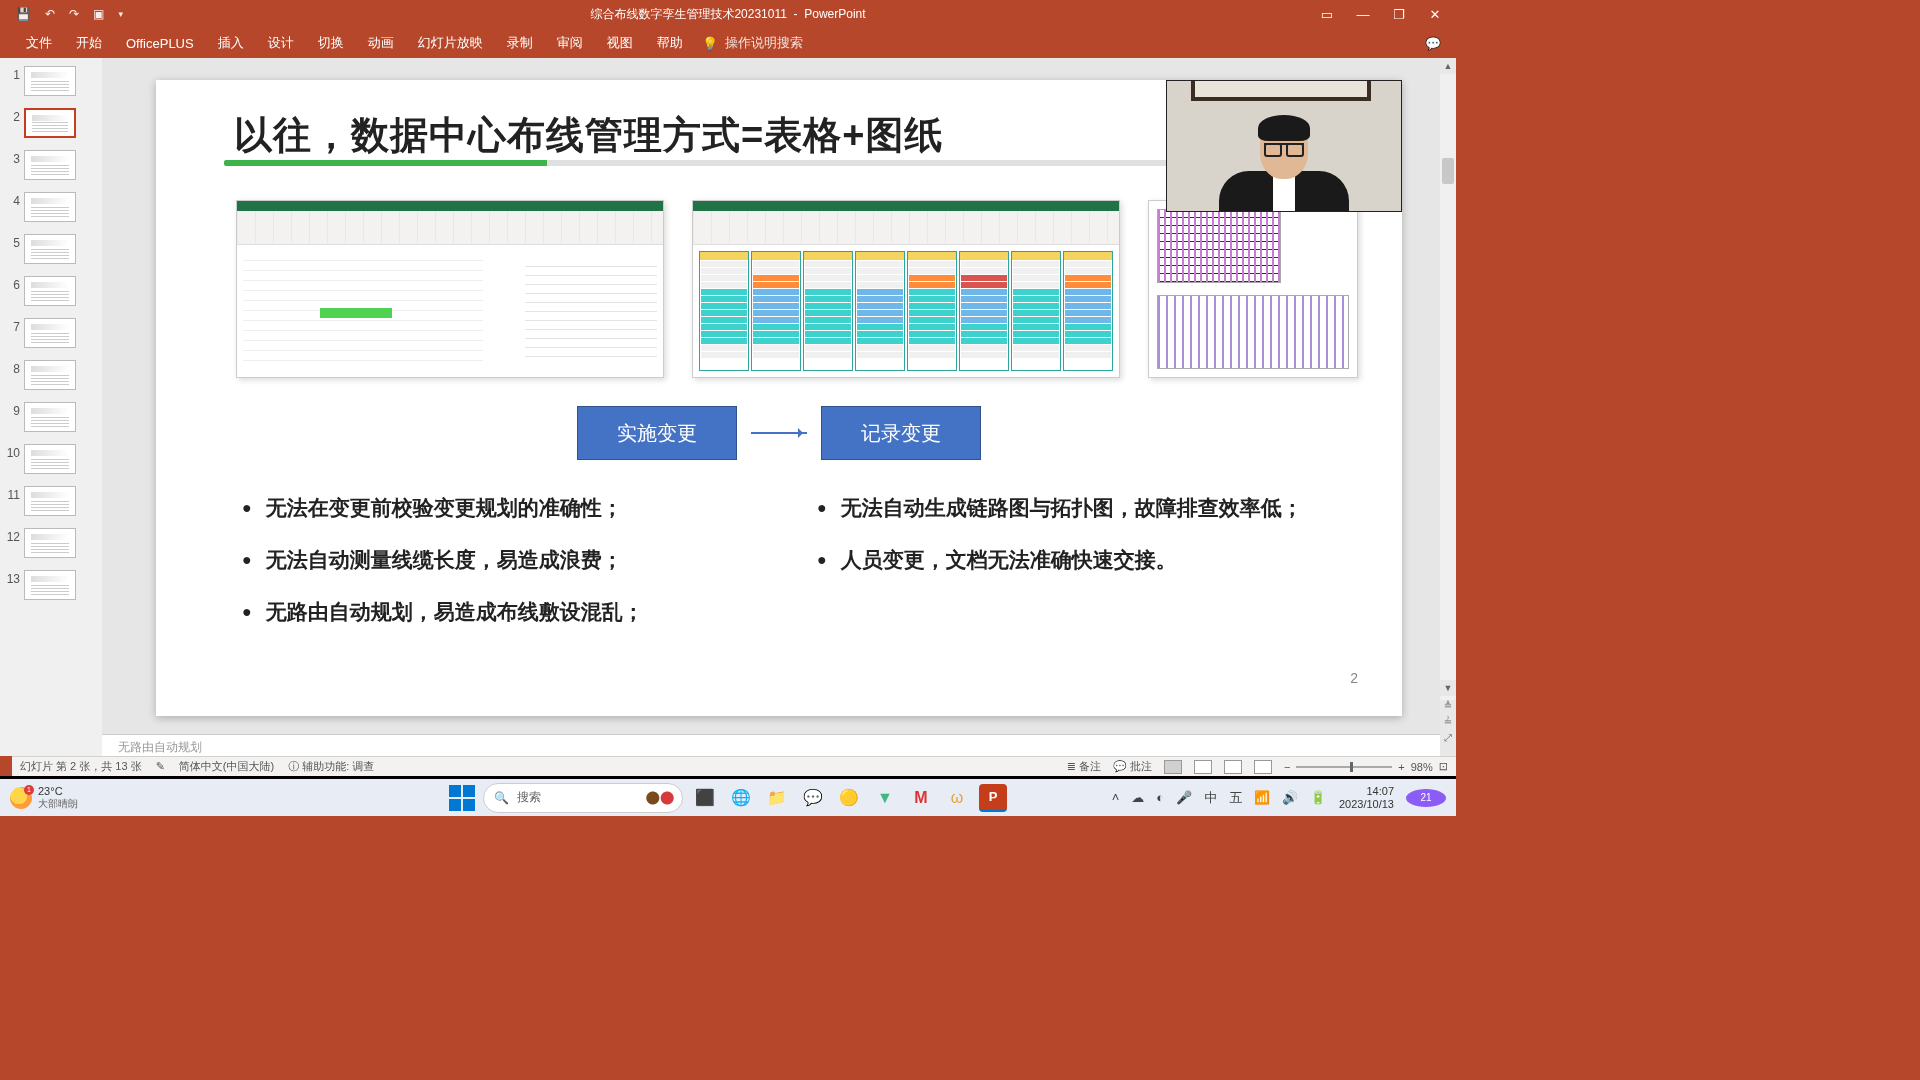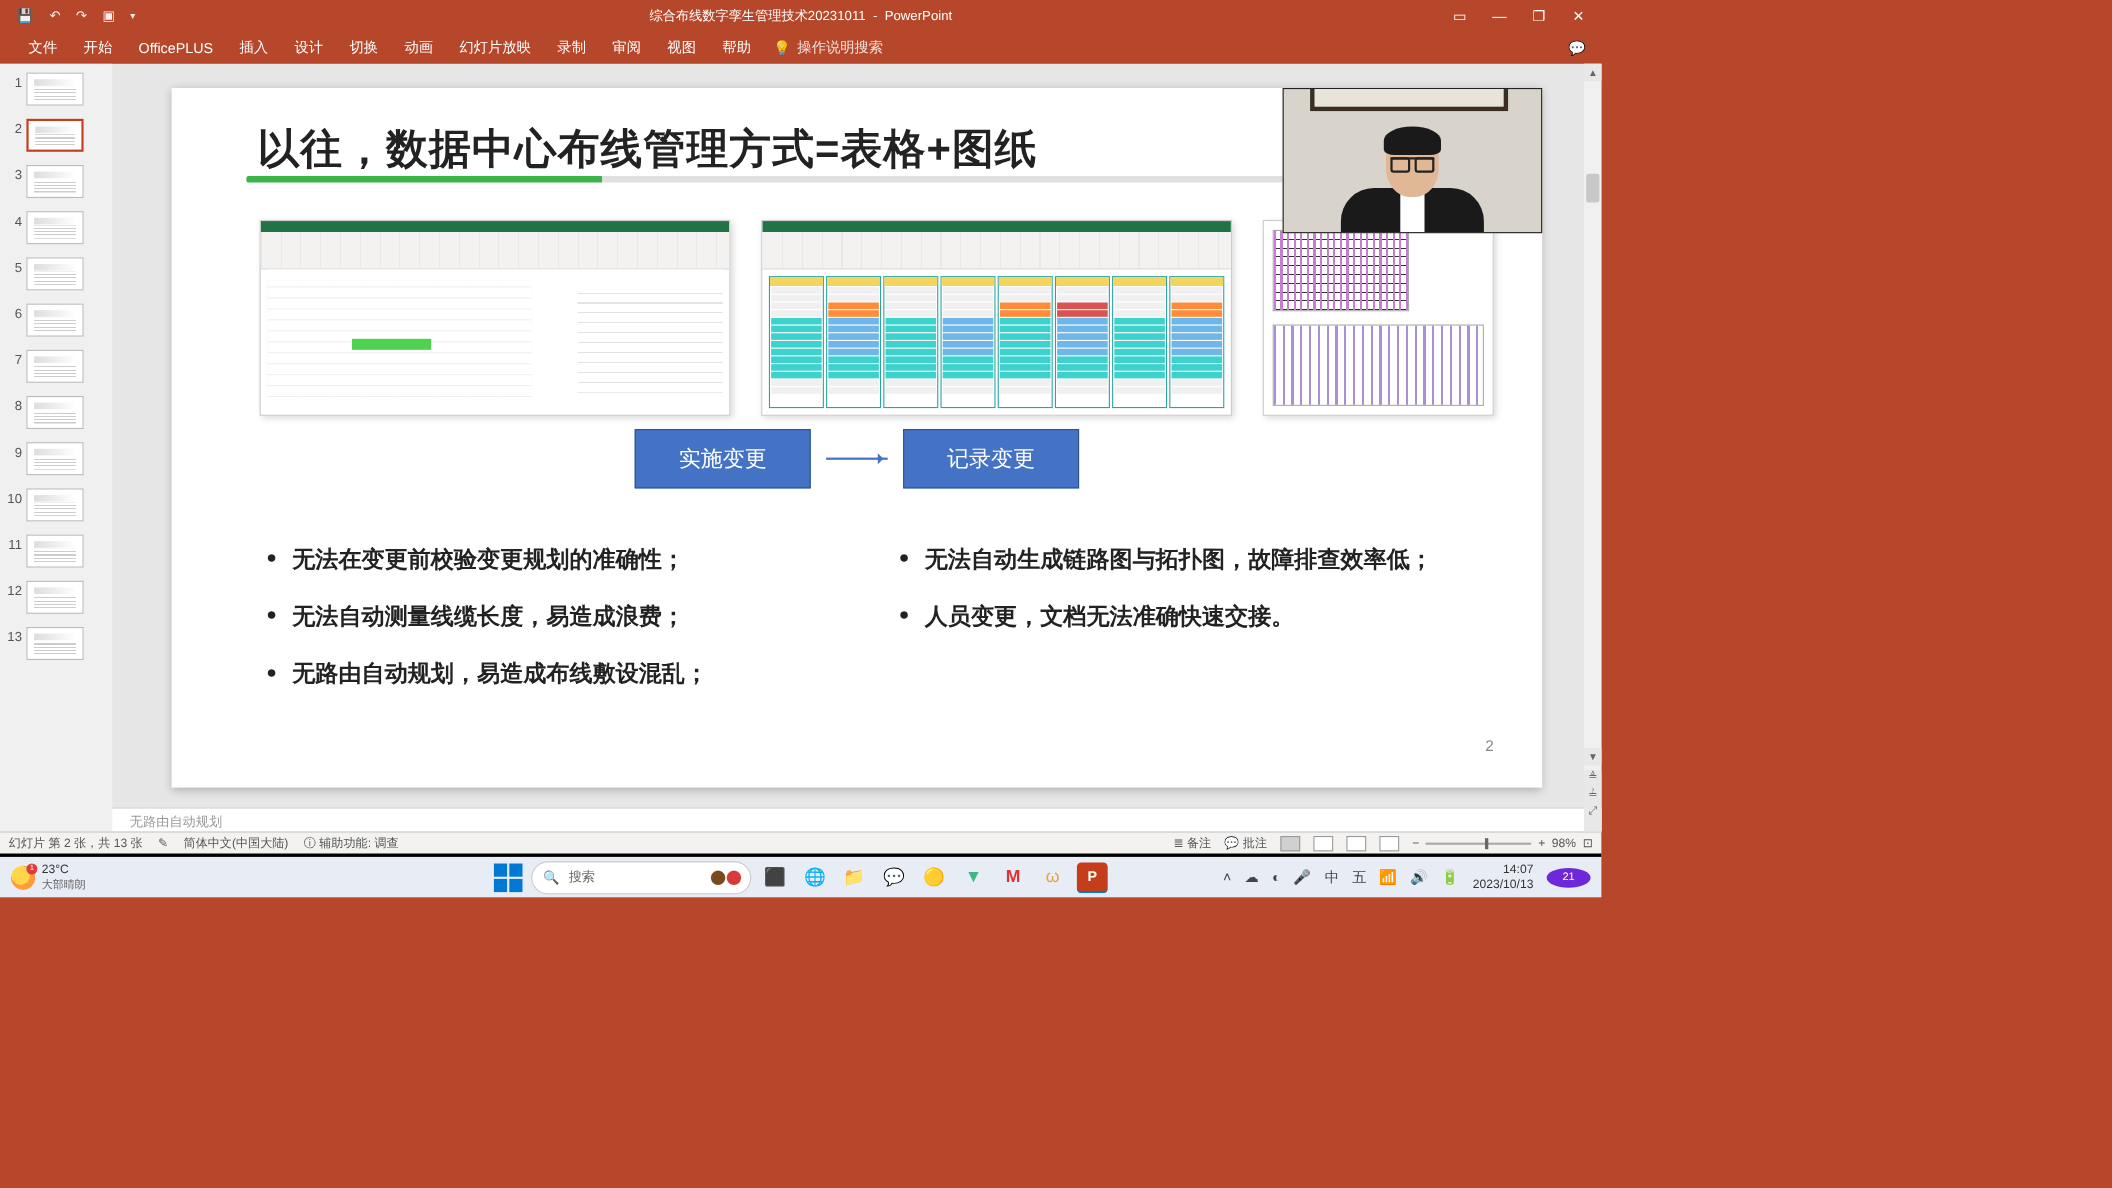--- a/index.html
+++ b/index.html
@@ -66,21 +66,21 @@
 .ex2 .rack .rhead { height: 8px; background: #f4d35e; }
 .ex2 .rack .slot { height: 6px; margin: 1px; }
 .ex2 .rack .slot.o { background: #ff8c3a; } .ex2 .rack .slot.r { background: #d9534f; }
 .ex2 .rack .slot.b { background: #6fb7e8; } .ex2 .rack .slot.c { background: #3ed2cf; }
 .ex2 .rack .slot.e { background: #f0f0f0; }
 .sshot.ex3 { flex: 0 0 210px; }
 .ex3 .floorplan { position: absolute; inset: 4px; background: #fff; }
 .ex3 .fp1 { position: absolute; left: 4px; top: 4px; width: 62%; height: 44%; border: 1px solid #aaa; background: repeating-linear-gradient(90deg,#c77dd4 0,#c77dd4 2px,transparent 2px,transparent 6px), repeating-linear-gradient(0deg,#333 0,#333 1px,transparent 1px,transparent 8px); }
 .ex3 .fp2 { position: absolute; left: 4px; bottom: 4px; right: 4px; height: 44%; border: 1px solid #aaa; background: repeating-linear-gradient(90deg,#a98fd6 0,#a98fd6 2px,transparent 2px,transparent 8px); }
 
-.flowrow { position: absolute; left: 50%; top: 310px; transform: translateX(-50%); display: flex; align-items: center; gap: 14px; }
+.flowrow { position: absolute; left: 50%; top: 326px; transform: translateX(-50%); display: flex; align-items: center; gap: 14px; }
 .flowbox { width: 160px; height: 54px; background: #4472c4; color: #fff; display: flex; align-items: center; justify-content: center; font-size: 20px; border: 1px solid #2f528f; }
 .arrow { width: 56px; height: 2px; background: #4472c4; position: relative; }
 .arrow::after { content: ''; position: absolute; right: -1px; top: -4px; border: 5px solid transparent; border-left-color: #4472c4; }
 
 .bullets { position: absolute; left: 86px; right: 60px; top: 414px; display: flex; gap: 50px; }
 .bulcol { flex: 1; }
 .bulcol li { list-style: none; font-size: 21px; font-weight: 700; color: #222; margin-bottom: 24px; display: flex; align-items: flex-start; gap: 14px; }
 .bulcol li::before { content: '●'; font-size: 16px; line-height: 28px; }
 
 .pagenum { position: absolute; right: 44px; bottom: 30px; color: #888; font-size: 14px; }
@@ -90,21 +90,21 @@
 
 
 .vscroll { position: absolute; right: 0; top: 58px; bottom: 36px; width: 16px; background: #f0f0f0; }
 .vscroll .up, .vscroll .dn { height: 16px; text-align: center; font-size: 9px; color: #666; background: #e8e8e8; line-height: 16px; cursor: pointer; }
 .vscroll .dn { position: absolute; bottom: 60px; width: 100%; }
 .vscroll .nav { position: absolute; bottom: 0; width: 100%; height: 56px; background: #e8e8e8; }
 .vscroll .nav span { display: block; height: 16px; text-align: center; font-size: 10px; color: #666; cursor: pointer; }
 .vscroll .thumb { position: absolute; left: 2px; right: 2px; top: 100px; height: 26px; background: #c8c8c8; border-radius: 2px; }
 
 
-.statusbar { position: absolute; left: 0; right: 0; bottom: 0; height: 20px; background: #f3f2f1; border-top: 1px solid #d0d0d0; display: flex; align-items: center; font-size: 11px; color: #555; padding: 0 8px; gap: 14px; }
+.statusbar { position: absolute; left: 12px; right: 0; bottom: 0; height: 20px; background: #f3f2f1; border-top: 1px solid #d0d0d0; display: flex; align-items: center; font-size: 11px; color: #555; padding: 0 8px; gap: 14px; }
 .statusbar .right { margin-left: auto; display: flex; align-items: center; gap: 12px; }
 .viewbtn { width: 18px; height: 14px; border: 1px solid #999; background: #fff; cursor: pointer; }
 .viewbtn.active { background: #d0d0d0; }
 .zoom { display: flex; align-items: center; gap: 6px; }
 .zoom .track { width: 96px; height: 2px; background: #aaa; position: relative; }
 .zoom .track .knob { position: absolute; left: 56%; top: -4px; width: 3px; height: 10px; background: #666; }
 
 
 .taskbar { position: absolute; left: 0; right: 0; bottom: 0; height: 40px; background: #e8edf5; border-top: 3px solid #000000; display: flex; align-items: center; z-index: 100; }
 .statusbar { bottom: 40px; }
@@ -116,21 +116,21 @@
 .taskbar .weather .sun .badge { position: absolute; right: -2px; top: -2px; width: 10px; height: 10px; background: #e03b3b; border-radius: 50%; color: #fff; font-size: 7px; text-align: center; line-height: 10px; }
 .taskbar .center { position: absolute; left: 50%; transform: translateX(-50%); display: flex; align-items: center; gap: 8px; }
 .taskbar .start { width: 26px; height: 26px; display: grid; grid-template: 1fr 1fr / 1fr 1fr; gap: 2px; cursor: pointer; }
 .taskbar .start span { background: #0078d4; }
 .taskbar .search { width: 200px; height: 30px; background: #fff; border-radius: 16px; border: 1px solid #ccc; display: flex; align-items: center; padding: 0 10px; gap: 8px; font-size: 12px; color: #666; position: relative; }
 .taskbar .search .decor { position: absolute; right: 4px; width: 36px; height: 22px; background: radial-gradient(circle at 30% 50%, #7a4a1e 6px, transparent 7px), radial-gradient(circle at 70% 50%, #d63a3a 6px, transparent 7px); }
 .taskbar .appico { width: 28px; height: 28px; border-radius: 4px; display: flex; align-items: center; justify-content: center; font-size: 16px; cursor: pointer; }
 .taskbar .tray { margin-left: auto; display: flex; align-items: center; gap: 12px; padding-right: 10px; font-size: 11px; color: #333; }
 .taskbar .tray .ico { cursor: pointer; font-size: 13px; color: #444; }
 .taskbar .clock { text-align: right; line-height: 1.1; }
-.taskbar .notif { width: 40px; height: 18px; background: #6d28d9; border-radius: 50%; color: #fff; font-size: 10px; display: flex; align-items: center; justify-content: center; }
+.taskbar .notif { width: 40px; height: 18px; background: #8b5cf6; border-radius: 50%; color: #fff; font-size: 10px; display: flex; align-items: center; justify-content: center; }
 </style>
 </head>
 <body>
 
 <div class="titlebar">
   <div class="qat">
     <span>💾</span>
     <span>↶</span>
     <span>↷</span>
     <span>▣</span>

